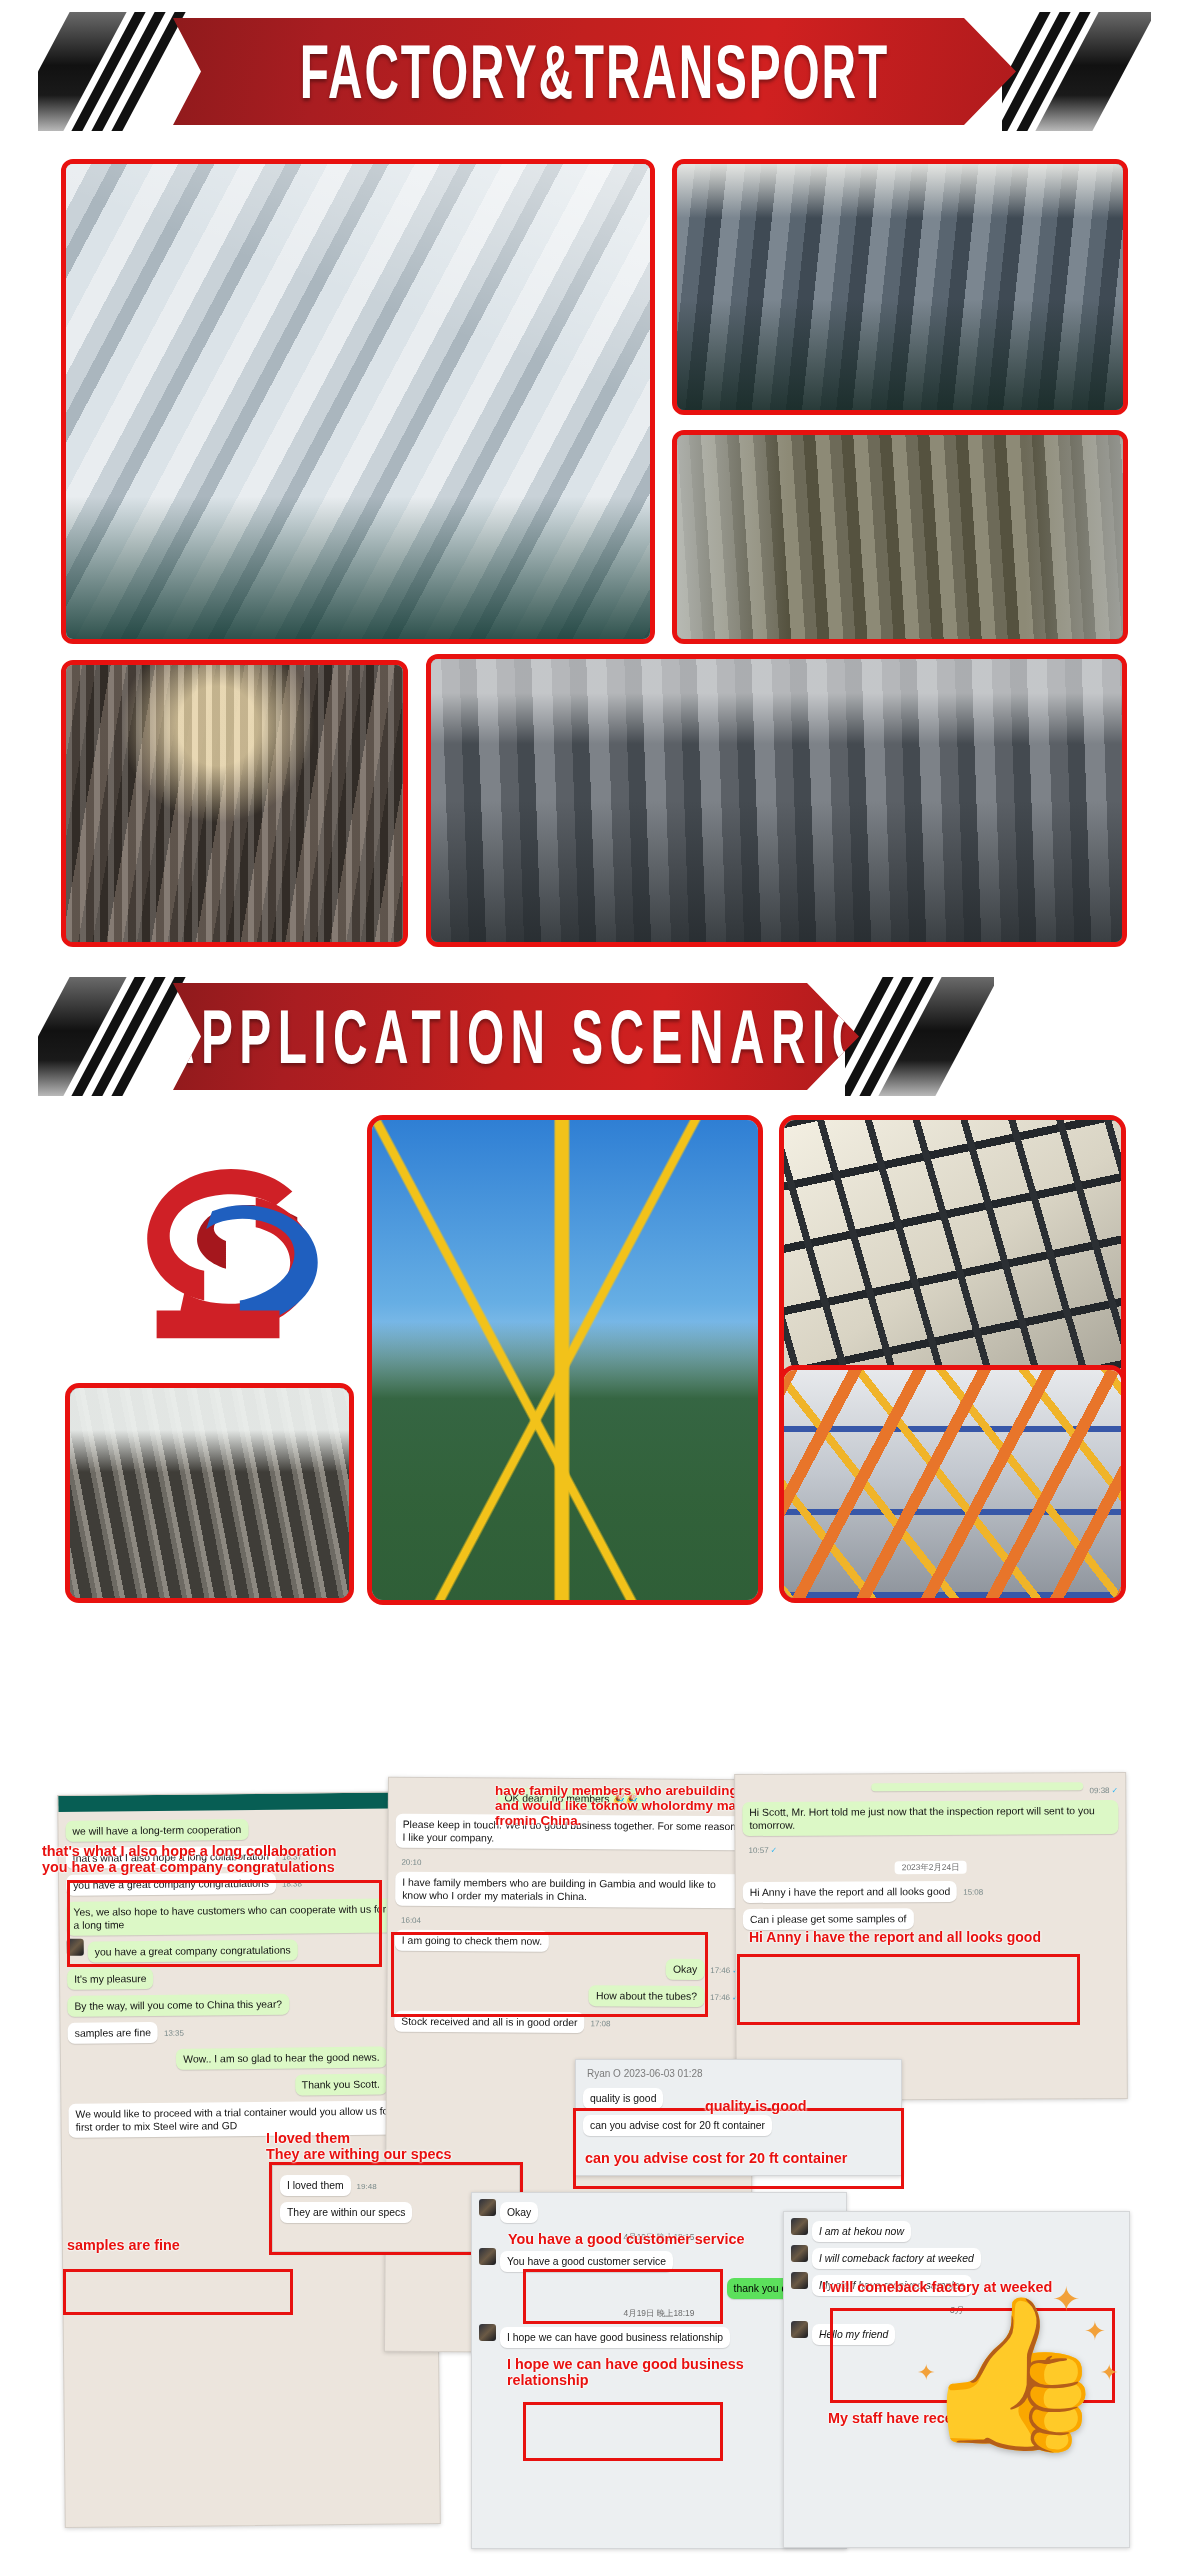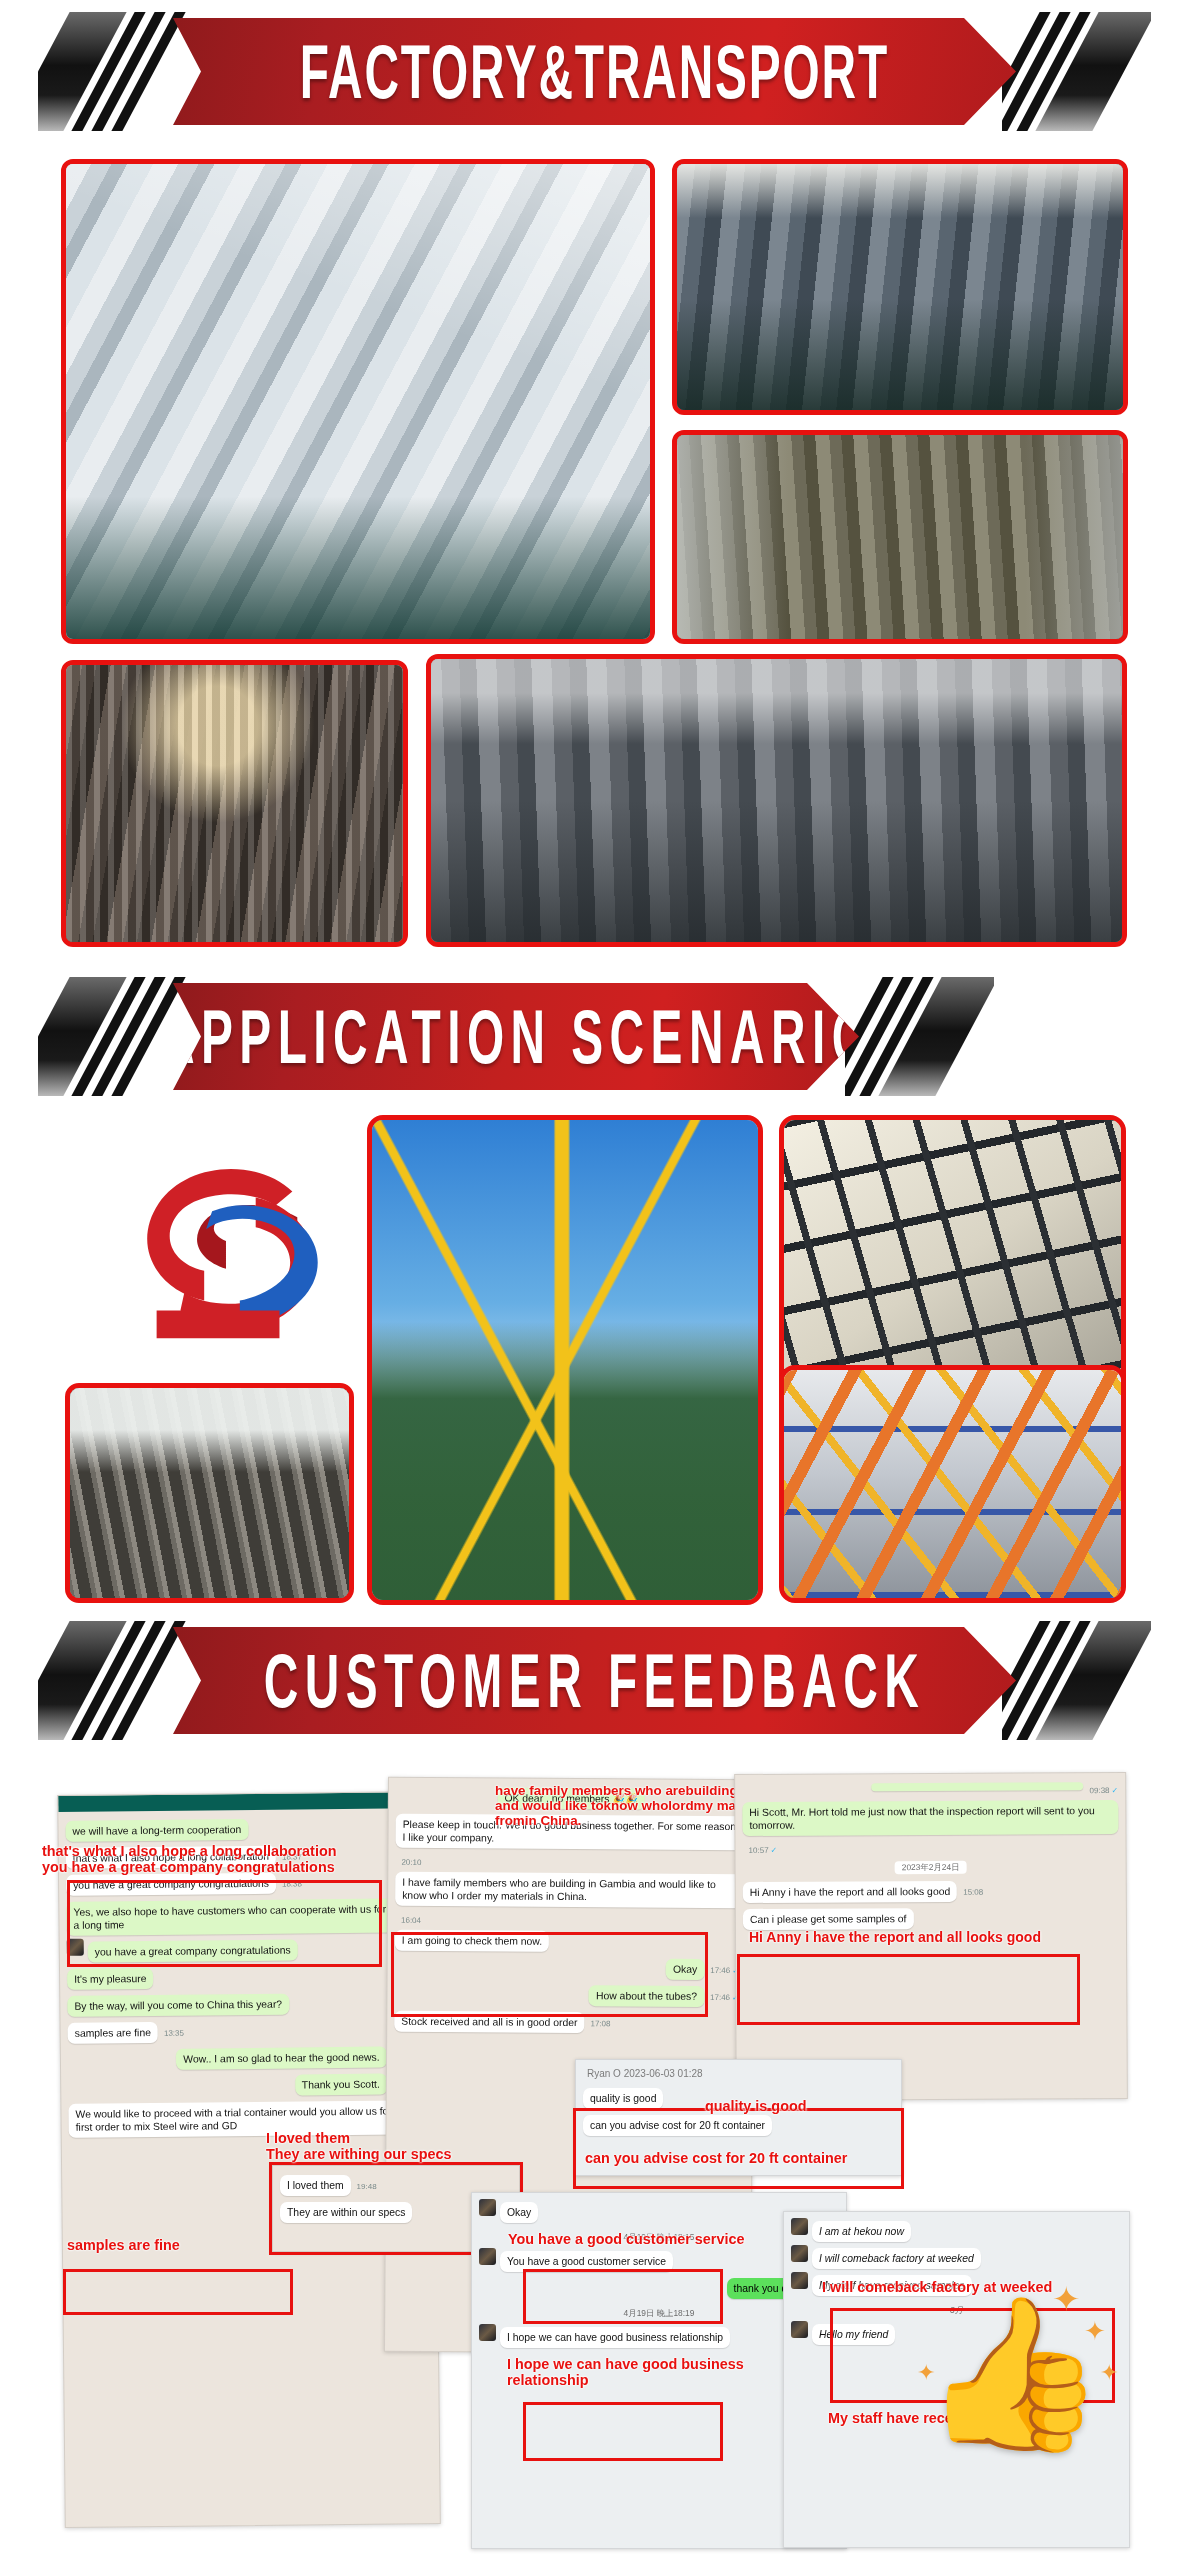--- a/index.html
+++ b/index.html
@@ -188,37 +188,20 @@
   <div class="card" style="left:779px;top:1115px;width:347px;height:396px;border-radius:16px;">
     <div class="ph ph-steelframe"></div>
   </div>
   <div class="card" style="left:65px;top:1383px;width:289px;height:220px;border-radius:14px;">
     <div class="ph ph-railway"></div>
   </div>
   <div class="card" style="left:779px;top:1365px;width:347px;height:238px;border-radius:16px;">
     <div class="ph ph-robots"></div>
   </div>
 
-  <div class="banner" style="position:absolute;left:0;top:1621px;width:1189px;">
-    <div class="stripes left">
-      <div class="sbar g" style="left:0"></div>
-      <div class="sbar k" style="left:65px"></div>
-      <div class="sbar k" style="left:85px"></div>
-      <div class="sbar k" style="left:105px"></div>
-    </div>
-    <div class="stripes right">
-      <div class="sbar k" style="left:6px"></div>
-      <div class="sbar k" style="left:26px"></div>
-      <div class="sbar k" style="left:46px"></div>
-      <div class="sbar g" style="left:65px"></div>
-    </div>
-    <div class="plate">
-      <div class="ttl wide">CUSTOMER  FEEDBACK</div>
-    </div>
-  </div>
 
   <div class="chatshot wa" style="left:61px;top:1793px;width:376px;height:733px;transform:rotate(-0.6deg);">
     <div class="chat-top">
       <span style="float:right;color:#cfe9e2;font-size:9px;padding-right:8px;">21:07</span>
     </div>
     <div class="msgs">
       <div class="row"><span class="bub me">we will have a long-term cooperation</span></div>
       <div class="row"><span class="bub">that's what I also hope a long collaboration</span><span class="tm">18:37</span></div>
       <div class="row"><span class="bub">you have a great company congratulations</span><span class="tm">18:38</span></div>
       <div class="row"><span class="bub me">Yes, we also hope to have customers who can cooperate with us for a long time</span></div>

